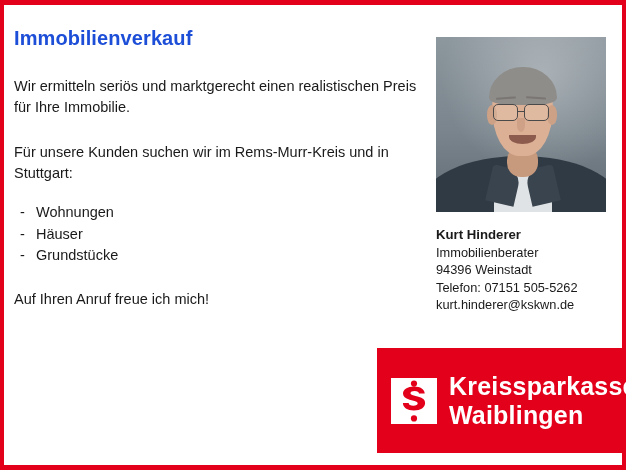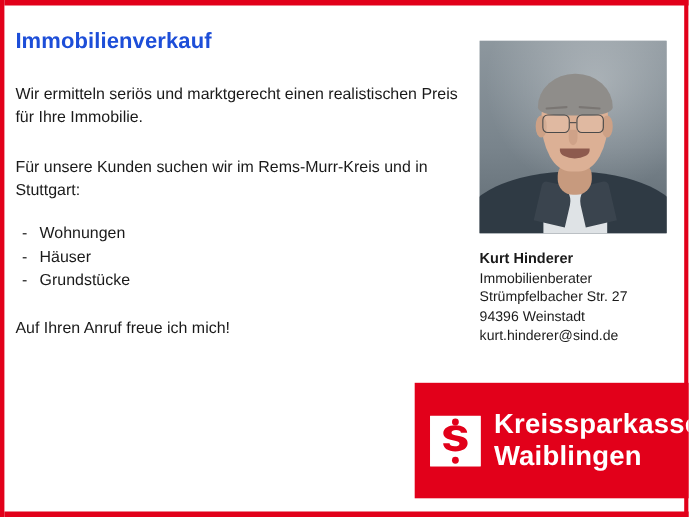--- a/index.html
+++ b/index.html
@@ -333,23 +333,23 @@
         <div class="p-glassL"></div>
         <div class="p-glassR"></div>
         <div class="p-bridge"></div>
         <div class="p-nose"></div>
         <div class="p-mouth"></div>
       </div>
 
       <div class="contact">
         <div class="name">Kurt Hinderer</div>
         <div>Immobilienberater</div>
-        <div>Strümpfelbacher Str. 27</div>
         <div>94396 Weinstadt</div>
-        <div>kurt.hinderer@sind.de</div>
+        <div>Telefon: 07151 505-5262</div>
+        <div>kurt.hinderer@kskwn.de</div>
       </div>
     </div>
 
     <div class="logo">
       <div class="logo-mark">
         <svg width="46" height="46" viewBox="0 0 46 46" aria-hidden="true">
           <rect x="0" y="0" width="46" height="46" fill="#ffffff"></rect>
           <path d="M23 8.5c-6.5 0-11 2.9-11 7.1 0 3.1 2.2 5 6.6 6.1l4.9 1.2c2.3.6 3.2 1.3 3.2 2.4 0 1.5-1.6 2.4-4.3 2.4-2.9 0-4.7-1-4.7-2.7h-5.8c0 4.5 4.4 7.4 11 7.4 6.8 0 11.2-2.9 11.2-7.4 0-3.2-2.2-5.2-6.7-6.3l-4.6-1.1c-2.4-.6-3.3-1.2-3.3-2.3 0-1.4 1.6-2.3 4.1-2.3 2.7 0 4.4.9 4.4 2.5h5.7c0-4.2-4.3-7-10.7-7z" fill="#e2001a"></path>
           <circle cx="23" cy="5.6" r="3.1" fill="#e2001a"></circle>
           <circle cx="23" cy="40.4" r="3.1" fill="#e2001a"></circle>

